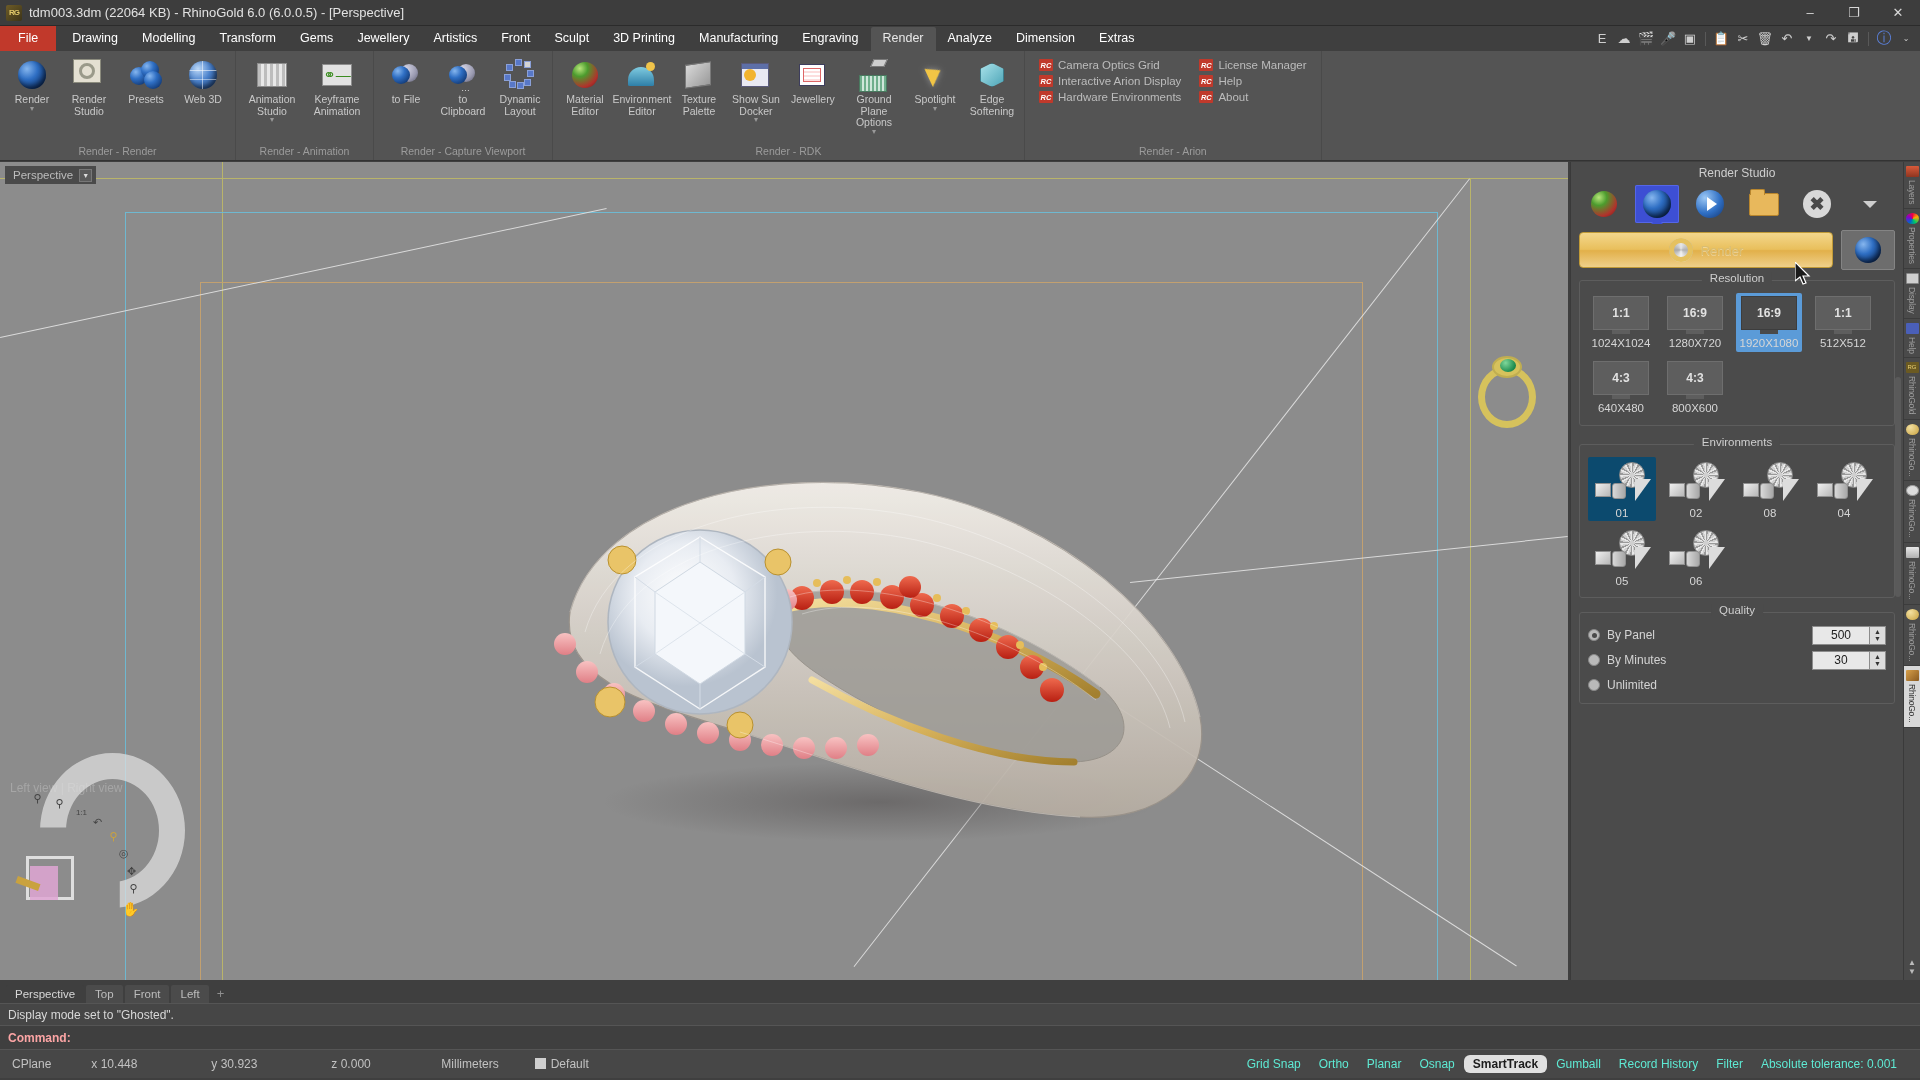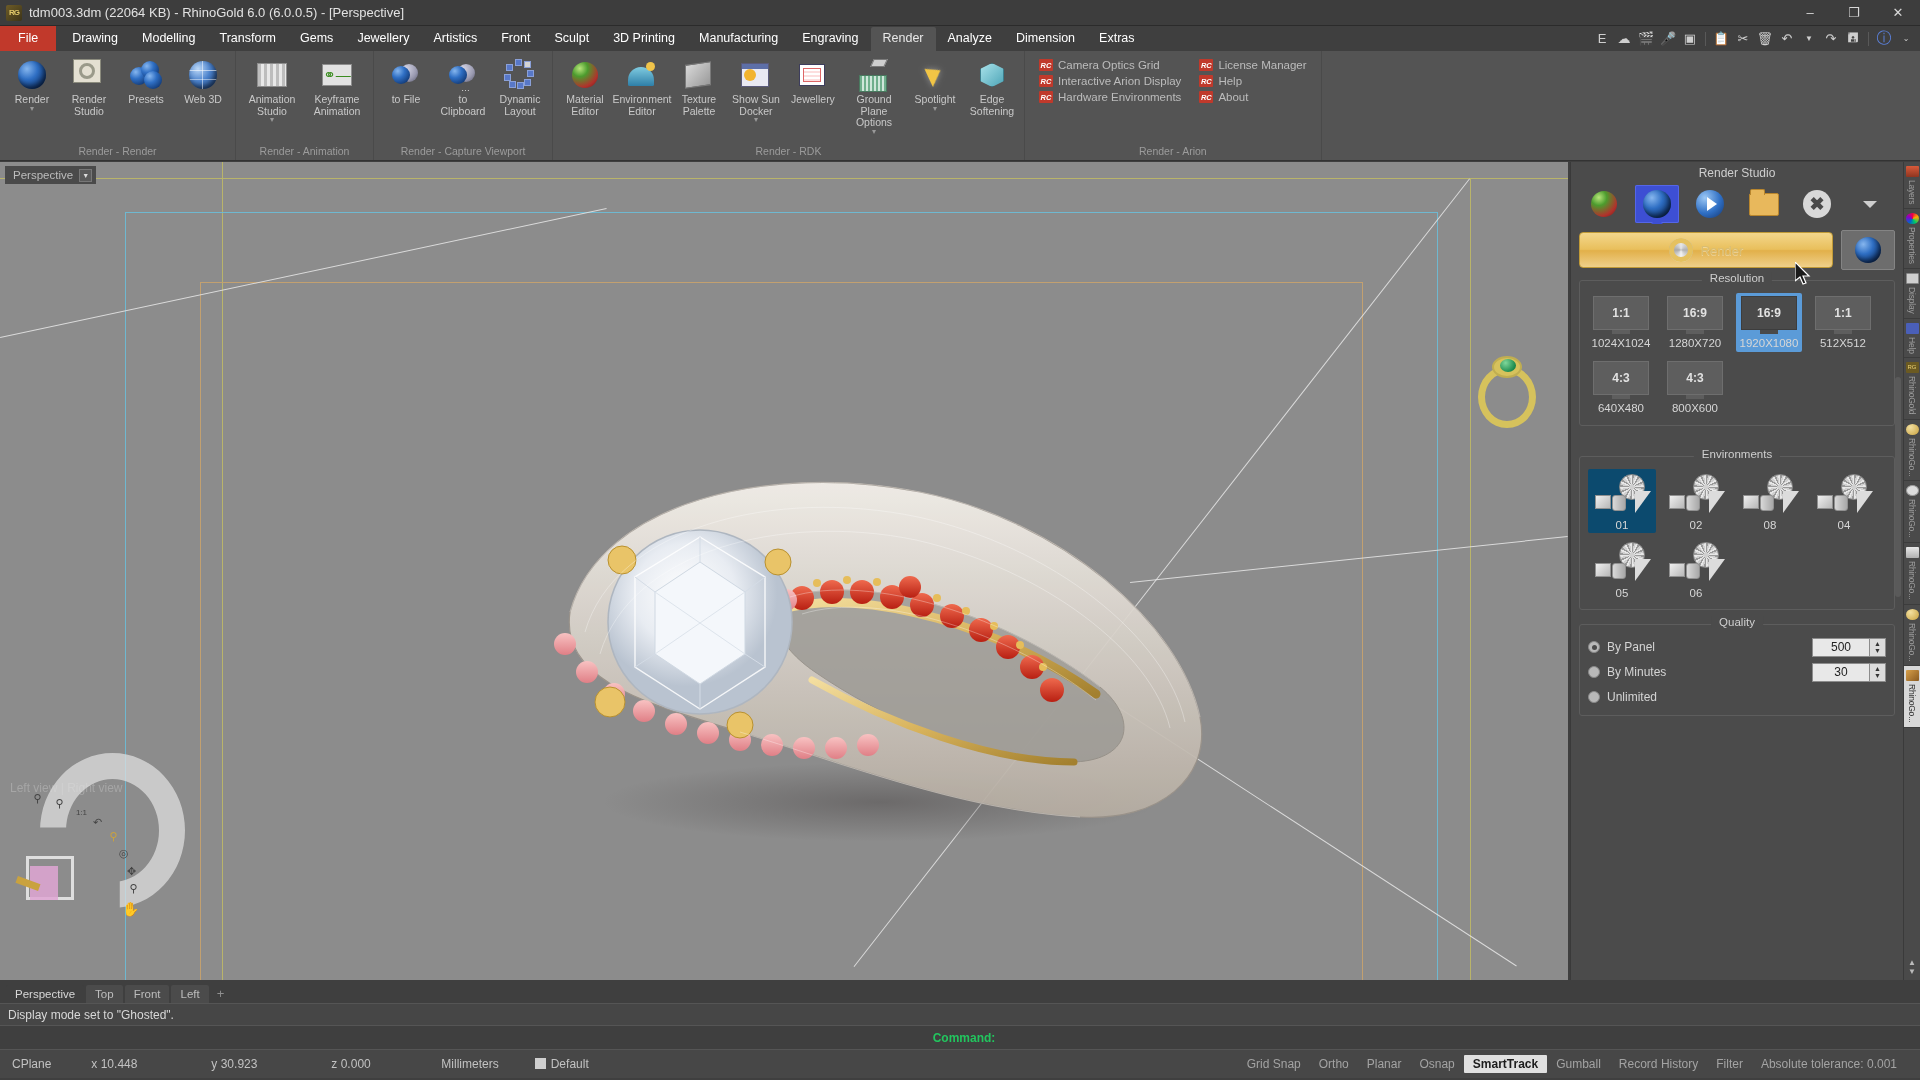--- a/index.html
+++ b/index.html
@@ -415,34 +415,33 @@
     border-radius:2px 2px 0 0;
   }
   .vtab-item.active { background:#3f3f3f;color:#d8d8d8; }
   .vtab-plus { color:#8f8f8f;font-size:13px;padding:0 6px 2px; }
   .statline {
     height:22px;background:#464646;border-top:1px solid #555;
     display:flex;align-items:center;padding-left:8px;font-size:12px;color:#d8d8d8;
   }
   .cmdline {
     height:24px;background:#3f3f3f;border-top:1px solid #555;
-    display:flex;align-items:center;padding-left:8px;font-size:12px;color:#22c55e;
+    display:flex;align-items:center;padding-left:8px;font-size:12px;color:#fca5a5;
     font-weight:bold;
-    justify-content:center;
   }
   .statusbar {
     height:29px;background:#474747;border-top:1px solid #555;
     display:flex;align-items:center;font-size:12px;color:#c2c2c2;
   }
   .sb-item { padding:0 10px; }
   .sb-cplane { padding-left:12px;padding-right:30px; }
   .sb-swatch { width:11px;height:11px;background:#cfcfcf;margin-right:5px;display:inline-block;vertical-align:-1px; }
   .sb-right { margin-left:auto;display:flex;align-items:center;padding-right:14px; }
-  .sb-toggle { padding:2px 9px;color:#a3a3a3; }
-  .sb-toggle.on { background:#e0e0e0;color:#1c1c1c;font-weight:bold;border-radius:1px; }
+  .sb-toggle { padding:2px 9px;color:#5eead4; }
+  .sb-toggle.on { background:#e0e0e0;color:#1c1c1c;font-weight:bold;border-radius:6px; }
 
   
   .cursor {
     position:absolute;width:0;height:0;z-index:40;
   }
   .cursor svg { position:absolute;left:0;top:0; }
   .panel-scroll {
     position:absolute;right:2px;top:215px;width:6px;height:220px;background:#5a5a5a;border-radius:3px;
   }
 </style>
@@ -907,21 +906,21 @@
           <div class="res-mon">4:3</div>
           <div class="res-lbl">640X480</div>
         </div>
         <div class="res-cell">
           <div class="res-mon">4:3</div>
           <div class="res-lbl">800X600</div>
         </div>
       </div>
     </div>
 
-    <div class="legend-box" style="margin-top:30px">
+    <div class="legend-box" style="margin-top:18px">
       <div class="legend-title">Environments</div>
       <div class="env-grid">
         <div class="env-cell sel">
           <div class="env-thumb">
             <div class="env-sphere"></div>
               <div class="env-cloth"></div>
               <div class="env-cube"></div>
               <div class="env-cyl"></div>
           </div>
           <div class="env-lbl">01</div>

